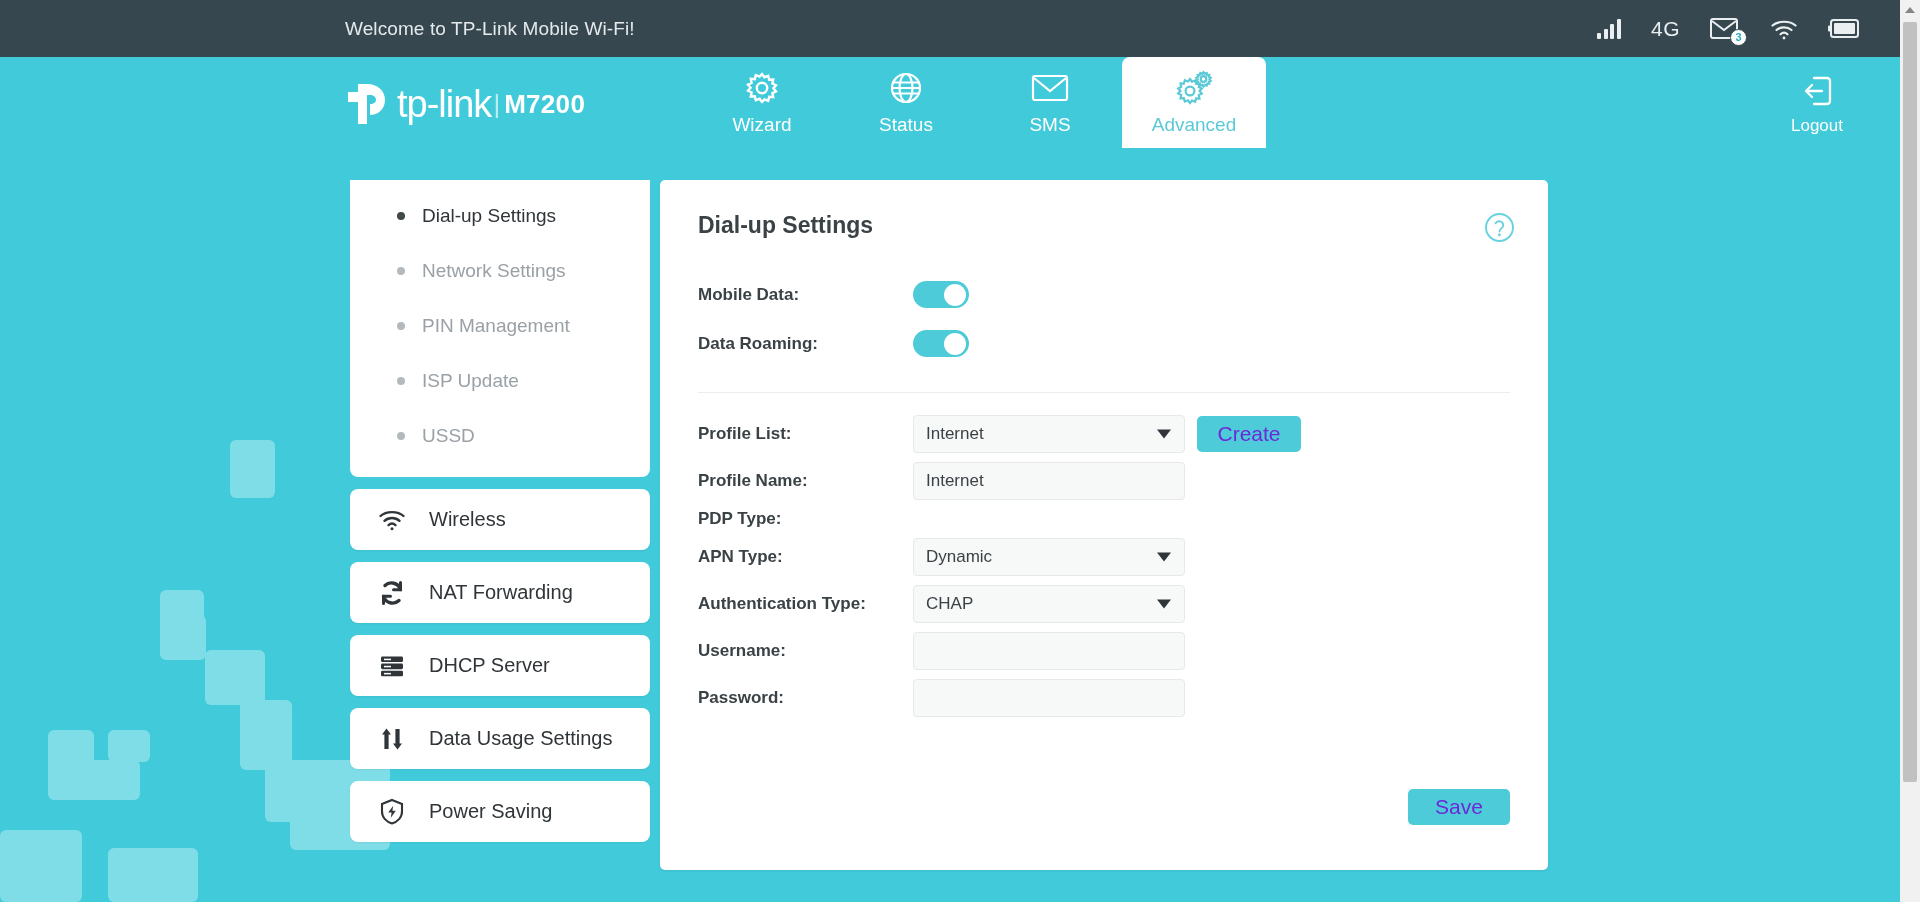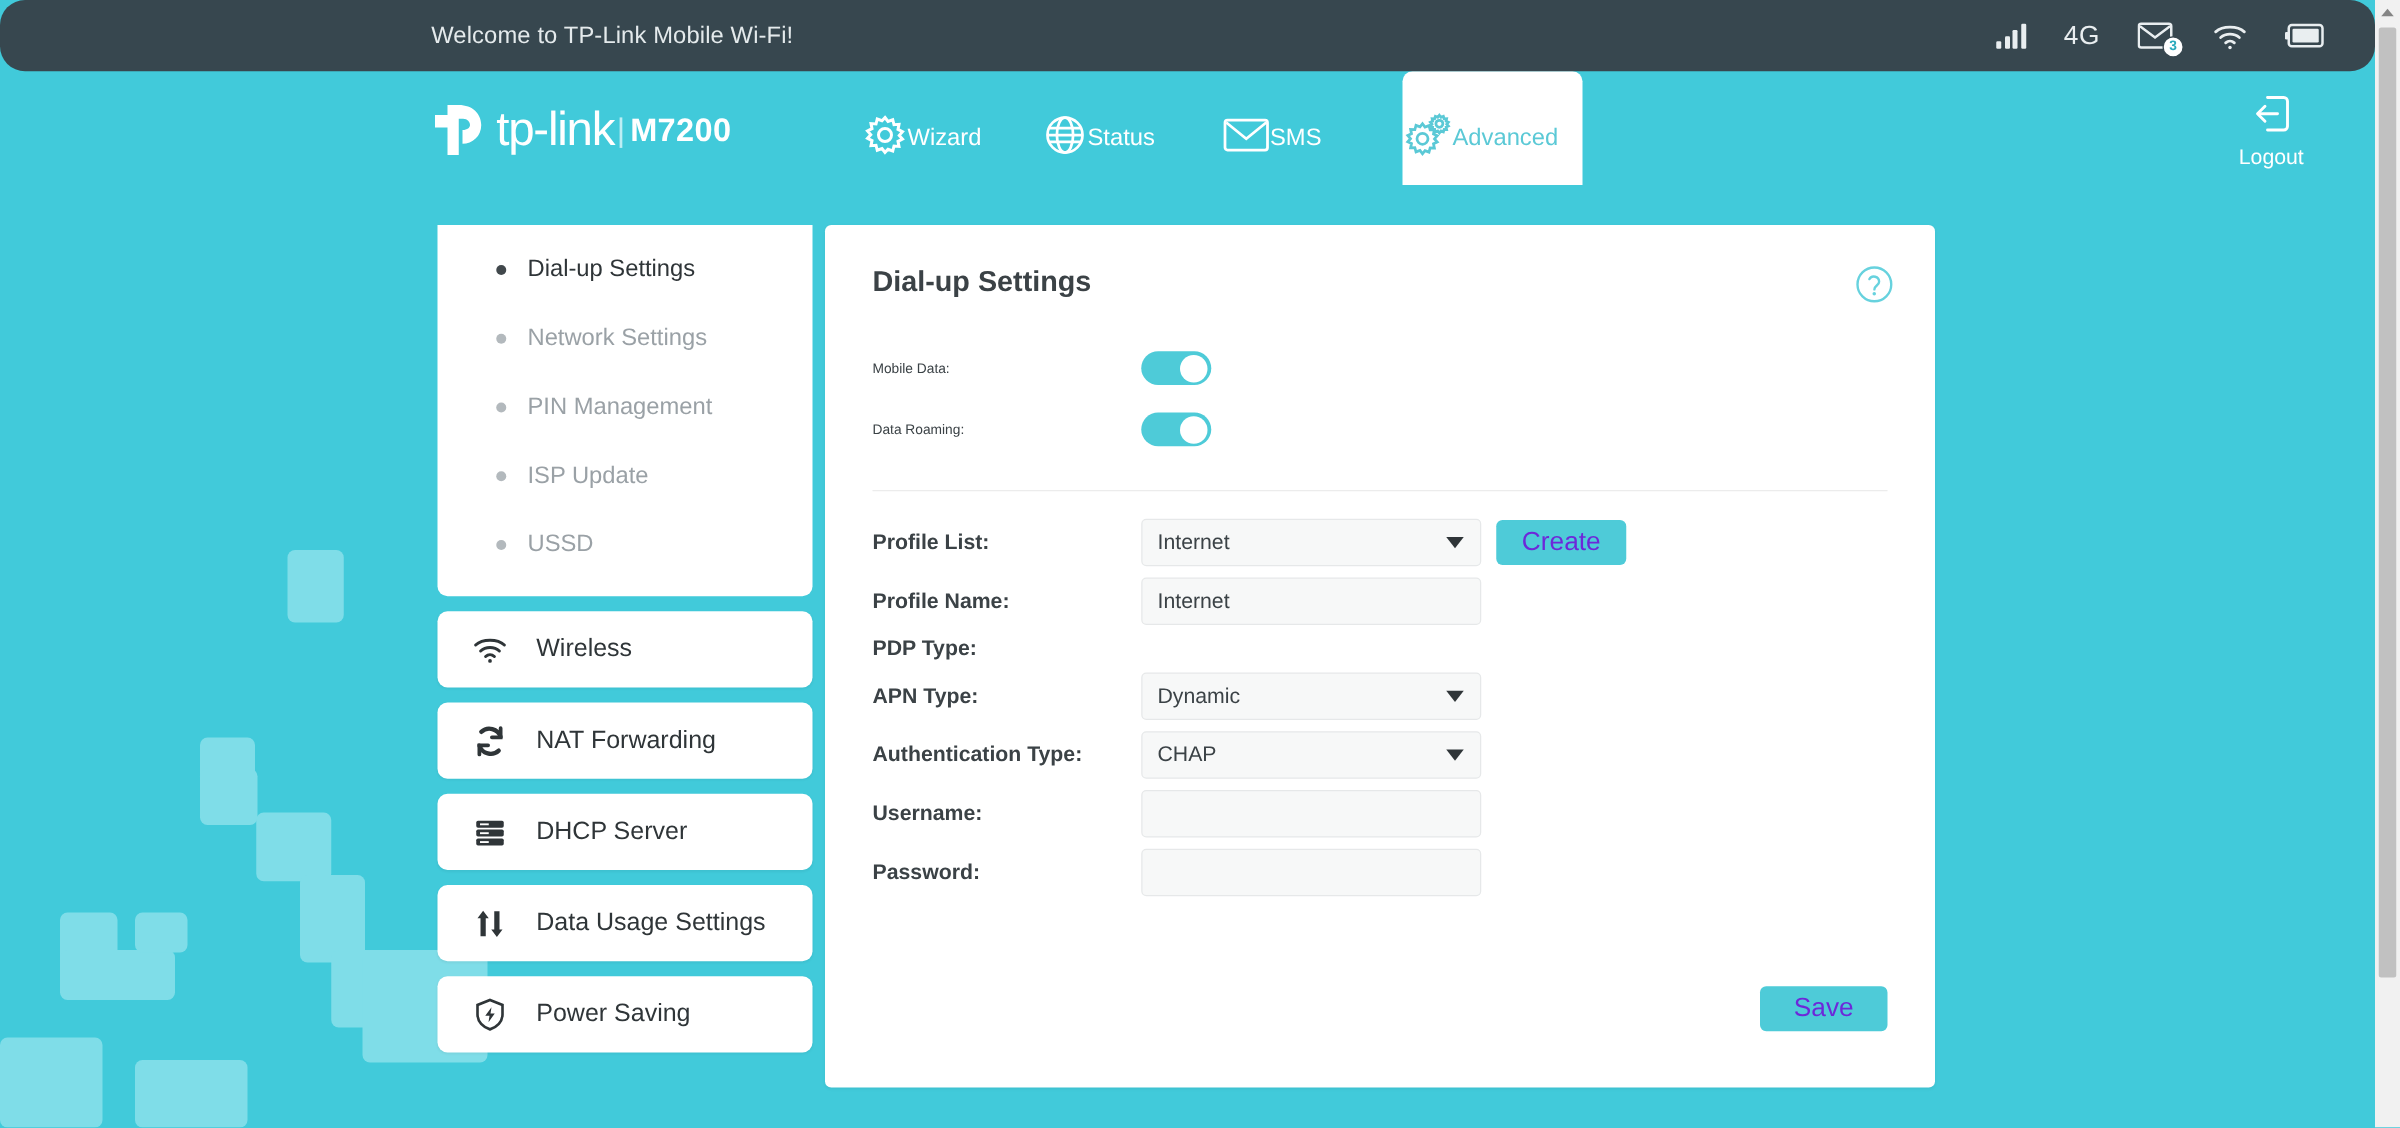--- a/index.html
+++ b/index.html
@@ -12,21 +12,21 @@
   .app { position: relative; width: 1920px; height: 902px; overflow: hidden; }
 
   
   .bg-decor { position: absolute; inset: 0; overflow: hidden; z-index: 0; }
   .blk { position: absolute; background: #7fdde8; border-radius: 6px; }
 
   
   .topbar {
     position: absolute; top: 0; left: 0; width: 1900px; height: 57px;
     background: #37474f; z-index: 5;
-    display: flex; align-items: center; border-radius: 20px;
+    display: flex; align-items: center;
   }
   .topbar-welcome {
     color: #e4eaec; font-size: 19px; margin-left: 345px; letter-spacing: .1px;
   }
   .topbar-icons {
     margin-left: auto; margin-right: 40px;
     display: flex; align-items: center; gap: 30px;
   }
   .ti { display: flex; align-items: center; color: #e9eef0; }
   .bars { display: flex; align-items: flex-end; gap: 2.5px; height: 20px; }
@@ -56,21 +56,21 @@
     display: flex; align-items: center; 
   }
   .logo-mark { width: 52px; height: 44px; }
   .logo-text { font-size: 38px; color: #fff; letter-spacing: -1px; font-weight: 300; }
   .logo-div { color: #bdeef4; font-size: 26px; font-weight: 300; margin: 0 4px 0 2px;}
   .model { color: #fff; font-size: 26px; font-weight: bold; letter-spacing: .3px; }
 
   .nav { position: absolute; left: 690px; top: 0; display: flex; height: 91px; }
   .nav-item {
     width: 144px; height: 91px;
-    display: flex; flex-direction: row; align-items: center; justify-content: flex-start;
+    display: flex; flex-direction: column; align-items: center; justify-content: flex-start;
     padding-top: 11px; cursor: pointer;
     color: #ffffff; position: relative;
   }
   .nav-item .nav-label { font-size: 19px; margin-top: 6px; }
   .nav-item.active {
     background: #ffffff; color: #5bc9d6;
     border-top-left-radius: 8px; border-top-right-radius: 8px;
   }
   .nav-icon { height: 40px; display:flex; align-items:center; justify-content:center; }
 
@@ -120,21 +120,21 @@
   .content-title {
     position: absolute; left: 38px; top: 32px;
     font-size: 23px; color: #3b4246; font-weight: bold;
   }
   .help-icon {
     position: absolute; right: 33px; top: 32px; cursor: pointer;
   }
   .form { position: absolute; left: 38px; top: 90px; right: 38px; }
   .row { display: flex; align-items: center; height: 49px; }
   .row .lbl {
-    width: 215px; font-size: 11px; color: #3b4246; font-weight: normal; flex: none;
+    width: 215px; font-size: 17px; color: #3b4246; font-weight: bold; flex: none;
   }
   .toggle {
     width: 56px; height: 27px; border-radius: 14px; background: #4ecbd8;
     position: relative; cursor: pointer; flex: none;
   }
   .toggle .knob {
     position: absolute; top: 2.5px; right: 3px;
     width: 22px; height: 22px; border-radius: 50%; background: #fff;
   }
   .divider { height: 1px; background: #ececec; margin: 24px 0 22px 0; }

